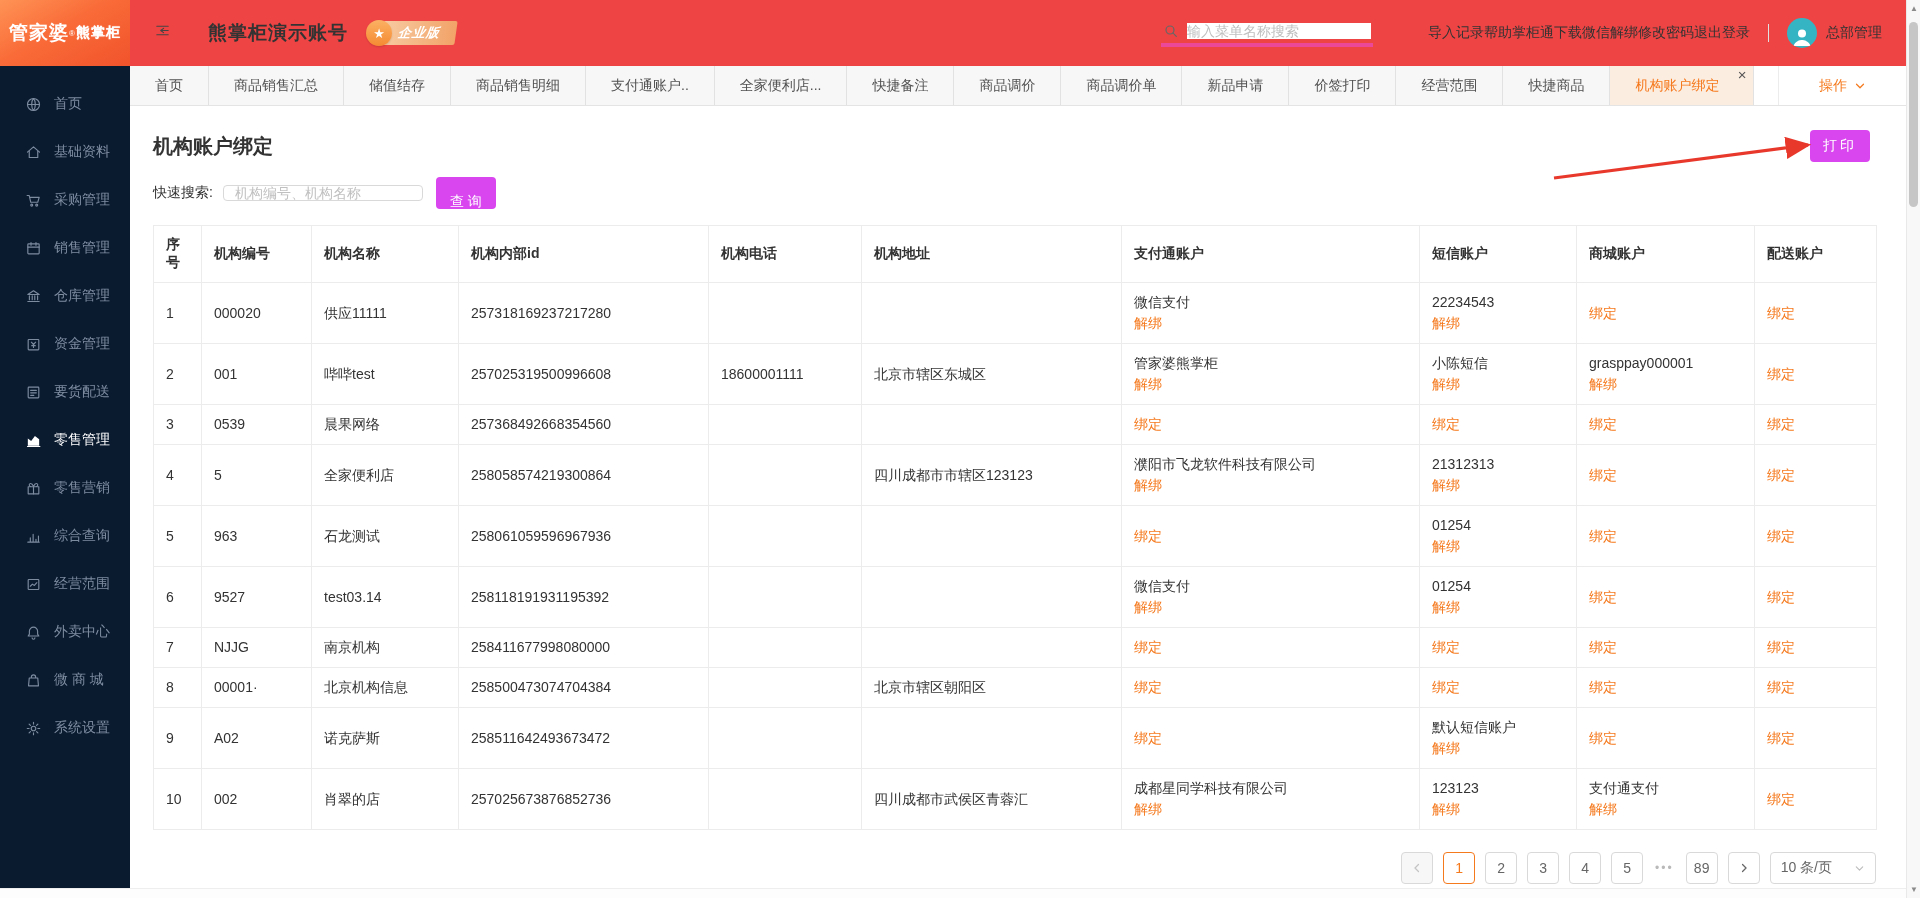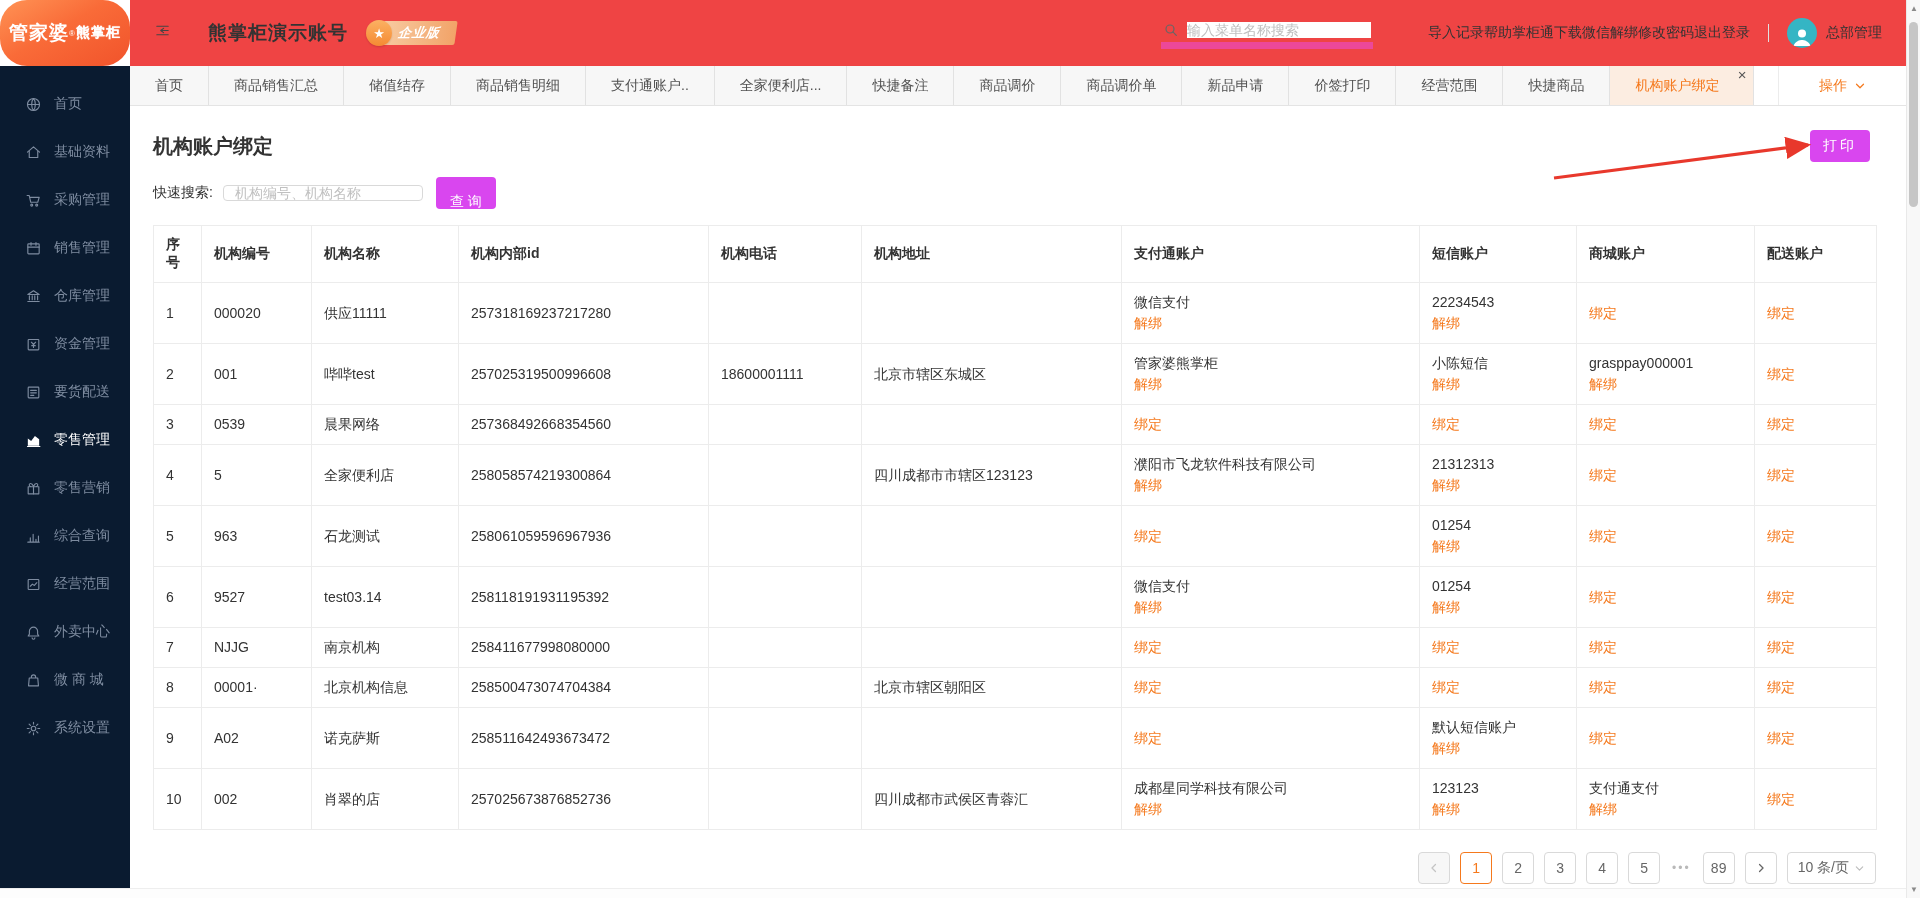--- a/index.html
+++ b/index.html
@@ -3,39 +3,39 @@
 <meta charset="utf-8">
 <style>
   * { margin:0; padding:0; box-sizing:border-box; }
   html,body { width:1920px; height:898px; overflow:hidden; }
   body { font-family:"Liberation Sans","DejaVu Sans",sans-serif; background:#fff; color:#333; }
   .app { position:relative; width:1920px; height:898px; overflow:hidden; }
 
   
   .logo { position:absolute; left:0; top:0; width:130px; height:66px;
     background:linear-gradient(150deg,#FF9355 0%,#F96B38 45%,#F1532B 100%);
-    display:flex; align-items:center; justify-content:center; color:#fff; white-space:nowrap;border-radius:27px; }
+    display:flex; align-items:center; justify-content:center; color:#fff; white-space:nowrap; }
   .logo-brand { font-size:19px; font-weight:bold; letter-spacing:1px; }
   .logo-reg { font-size:8px; vertical-align:top; margin:0 1px 0 0; }
   .logo-sub { font-size:14px; font-weight:bold; letter-spacing:1px; text-shadow:0 0 1px #fff; }
 
   
   .topbar { position:absolute; left:130px; top:0; right:14px; height:66px; background:#ef4444;
     display:flex; align-items:center; padding:0 24px; }
   .collapse-btn { width:22px; height:22px; color:#444; cursor:pointer; margin-right:32px; flex:none; }
   .acct-title { font-size:19px; font-weight:bold; color:#333; letter-spacing:1px; }
   .badge { position:relative; display:flex; align-items:center; margin-left:18px; height:26px; }
   .badge-star { width:26px; height:26px; border-radius:50%; background:linear-gradient(180deg,#FBB163,#F58A33);
     color:#fff; font-size:13px; display:flex; align-items:center; justify-content:center; z-index:2;
     box-shadow:0 1px 2px rgba(0,0,0,.15); }
   .badge-pill { margin-left:-10px; padding:3px 16px 3px 16px; background:linear-gradient(90deg,#F7CBA2,#F2A368);
     color:#fff; font-size:13px; font-style:italic; font-weight:bold; letter-spacing:1px;
     transform:skewX(-8deg); border-radius:2px; }
   .menu-search { display:flex; align-items:center; margin-left:auto; margin-right:55px;
-    border-bottom:7px solid #ec4899; padding:4px 2px; width:212px; }
+    border-bottom:4px solid #ec4899; padding:4px 2px; width:212px; }
   .menu-search svg { width:16px; height:16px; color:#666; flex:none; margin-right:8px; }
   .menu-search input { border:none; outline:none; font-size:14px; width:100%; color:#333;
     font-family:"Liberation Sans","DejaVu Sans",sans-serif; }
   .menu-search input::placeholder { color:#bfbfbf; }
   .top-menu { display:flex; align-items:center; }
   .top-menu-item { font-size:14px; color:#333; cursor:pointer; white-space:nowrap; }
   .top-sep { width:1px; height:18px; background:#e0e0e0; margin:0 18px; }
   .user-wrap { display:flex; align-items:center; gap:9px; cursor:pointer; }
   .avatar { width:30px; height:30px; border-radius:50%; background:#35B5C4; overflow:hidden; flex:none;
     display:flex; align-items:flex-end; justify-content:center; }
@@ -89,21 +89,21 @@
   .acct-t { color:#333; line-height:21px; }
 
   
   .pagination { margin-top:22px; display:flex; justify-content:flex-end; align-items:center; gap:10px; }
   .pg { min-width:32px; height:32px; border:1px solid #d9d9d9; border-radius:4px; background:#fff; color:#666;
     font-size:14px; display:flex; align-items:center; justify-content:center; cursor:pointer; padding:0 6px; }
   .pg.active { border-color:#F5791D; color:#F5791D; }
   .pg.disabled { background:#f7f7f7; color:#c4c4c4; cursor:default; }
   .pg svg { width:14px; height:14px; }
   .pg-ellipsis { color:#b9b9b9; font-size:12px; letter-spacing:2px; padding:0 2px; }
-  .pg-size { gap:5px; padding:0 10px; }
+  .pg-size { gap:22px; padding:0 10px; }
   .pg-size svg { width:11px; height:11px; color:#bbb; }
 
   
   .annotation { position:absolute; left:1528px; top:130px; width:316px; height:62px; pointer-events:none; z-index:50; }
 
   
   .scrollbar { position:absolute; right:0; top:0; width:14px; height:898px; background:#f8f8f8;
     border-left:1px solid #e9e9e9; z-index:40; }
   .sb-thumb { position:absolute; left:2px; top:22px; width:9px; height:185px; background:#c6c6c6; border-radius:5px; cursor:pointer; }
   .sb-arrow { position:absolute; left:0; width:14px; text-align:center; font-size:8px; color:#8a8a8a; }

